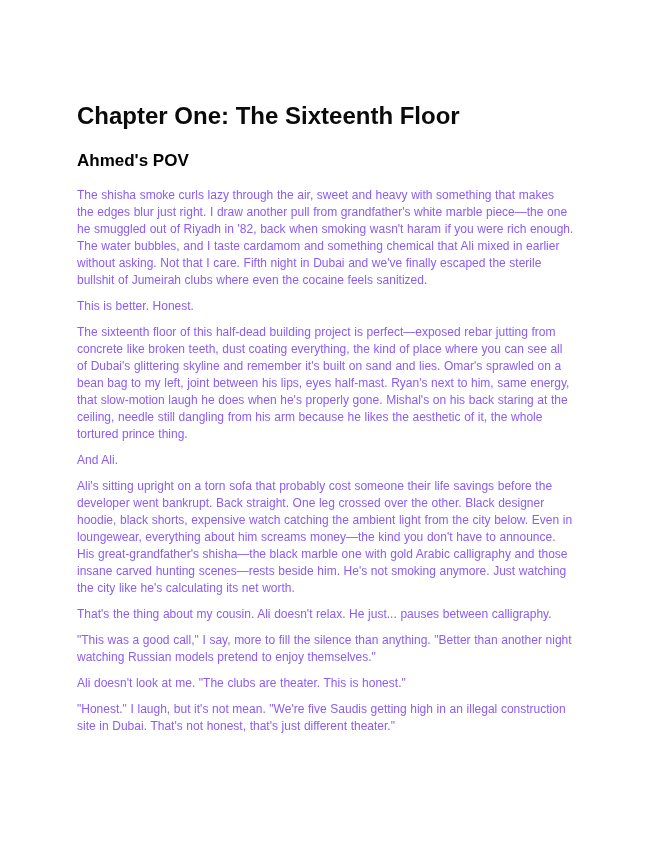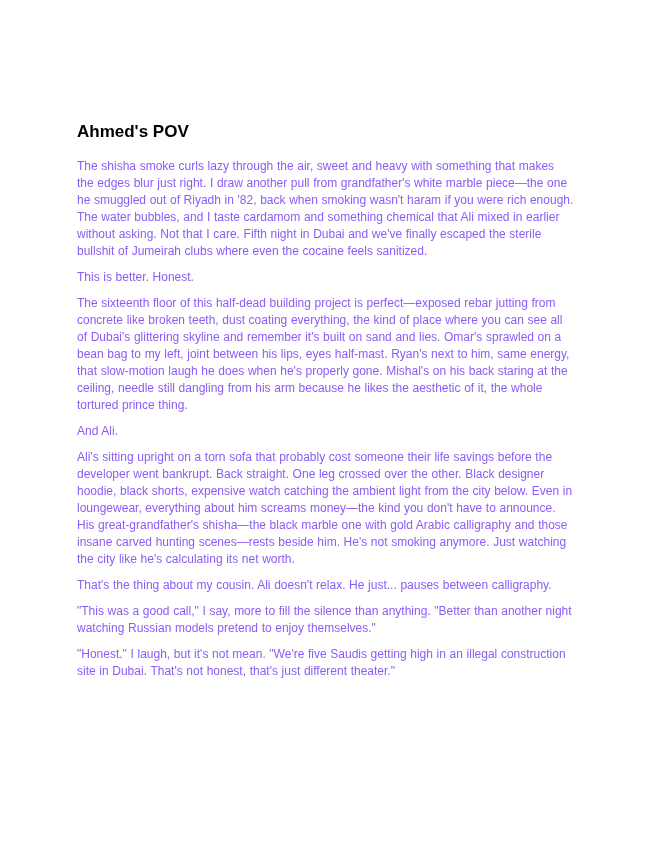--- a/index.html
+++ b/index.html
@@ -44,24 +44,26 @@
     font-size: 12px;
     line-height: 17px;
     color: #8b5cf6;
     word-spacing: 0.3px;
   }
 </style>
 </head>
 <body>
 
 <div class="page">
+  <h1 class="title">Chapter One: The Sixteenth Floor</h1>
   <h2 class="subtitle">Ahmed's POV</h2>
   <section class="body-text">
       <p>The shisha smoke curls lazy through the air, sweet and heavy with something that makes the edges blur just right. I draw another pull from grandfather's white marble piece—the one he smuggled out of Riyadh in '82, back when smoking wasn't haram if you were rich enough. The water bubbles, and I taste cardamom and something chemical that Ali mixed in earlier without asking. Not that I care. Fifth night in Dubai and we've finally escaped the sterile bullshit of Jumeirah clubs where even the cocaine feels sanitized.</p>
       <p>This is better. Honest.</p>
       <p>The sixteenth floor of this half-dead building project is perfect—exposed rebar jutting from concrete like broken teeth, dust coating everything, the kind of place where you can see all of Dubai's glittering skyline and remember it's built on sand and lies. Omar's sprawled on a bean bag to my left, joint between his lips, eyes half-mast. Ryan's next to him, same energy, that slow-motion laugh he does when he's properly gone. Mishal's on his back staring at the ceiling, needle still dangling from his arm because he likes the aesthetic of it, the whole tortured prince thing.</p>
       <p>And Ali.</p>
       <p>Ali's sitting upright on a torn sofa that probably cost someone their life savings before the developer went bankrupt. Back straight. One leg crossed over the other. Black designer hoodie, black shorts, expensive watch catching the ambient light from the city below. Even in loungewear, everything about him screams money—the kind you don't have to announce. His great-grandfather's shisha—the black marble one with gold Arabic calligraphy and those insane carved hunting scenes—rests beside him. He's not smoking anymore. Just watching the city like he's calculating its net worth.</p>
       <p>That's the thing about my cousin. Ali doesn't relax. He just... pauses between calligraphy.</p>
       <p>"This was a good call," I say, more to fill the silence than anything. "Better than another night watching Russian models pretend to enjoy themselves."</p>
+      <p>Ali doesn't look at me. "The clubs are theater. This is honest."</p>
       <p>"Honest." I laugh, but it's not mean. "We're five Saudis getting high in an illegal construction site in Dubai. That's not honest, that's just different theater."</p>
     </section>
 </div>
 
 </body></html>

